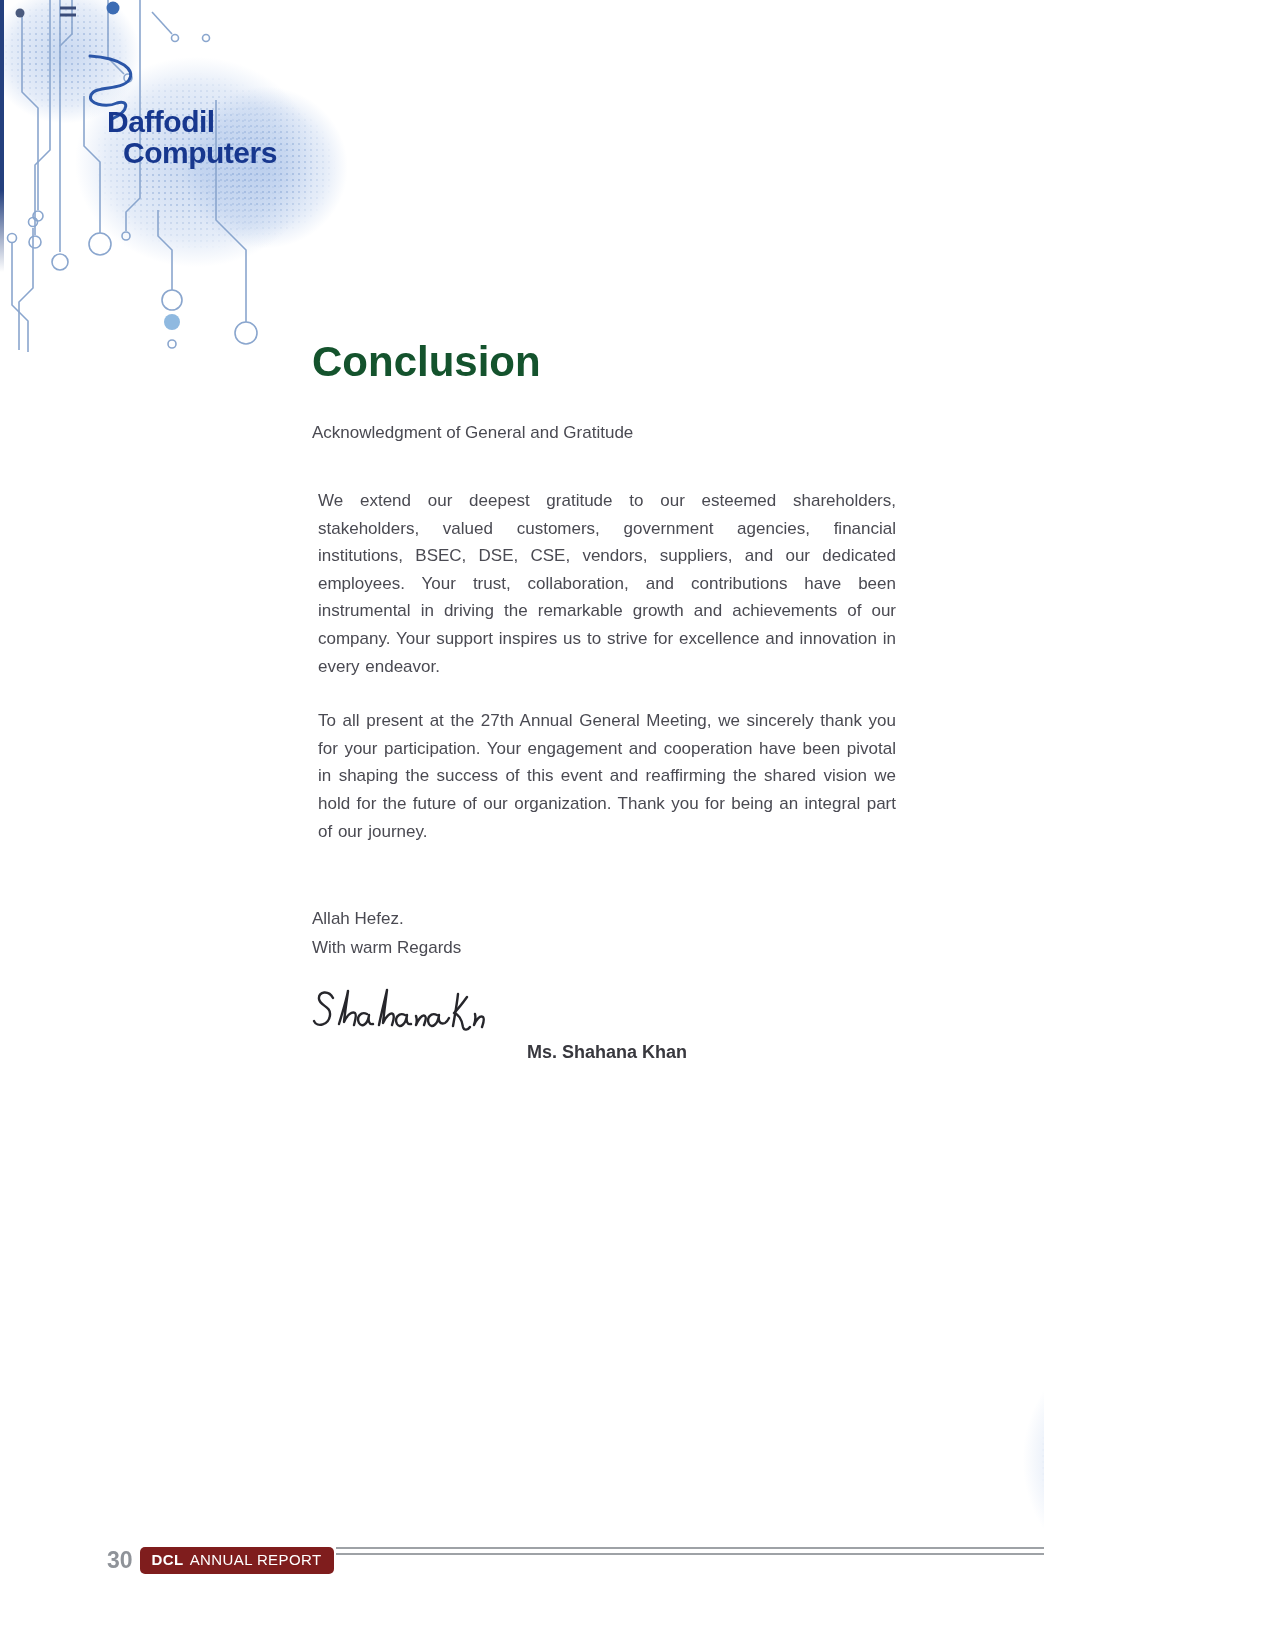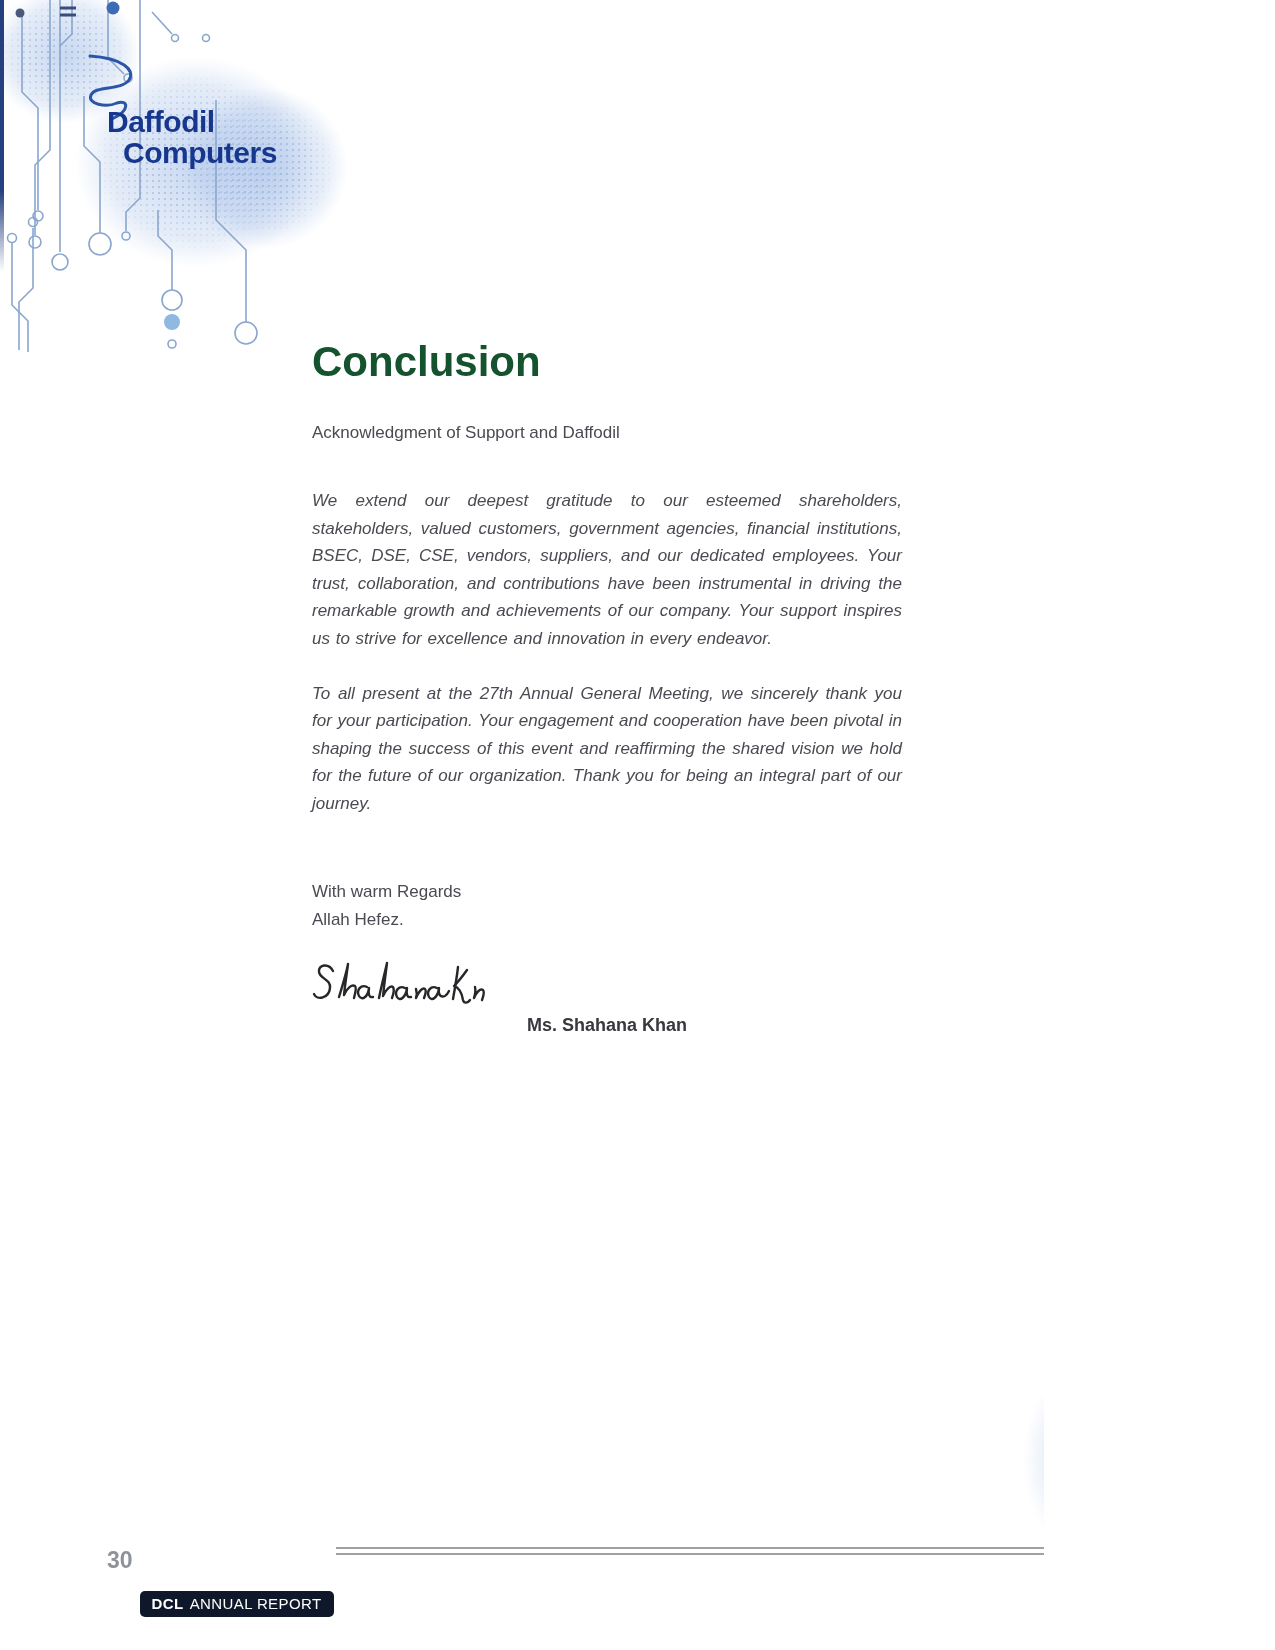--- a/index.html
+++ b/index.html
@@ -39,40 +39,39 @@
   .logo-line2 { margin-left:16px; }
 
   
   .main { position:absolute; left:312px; top:338px; width:590px; color:#4A4A52; }
   .title {
     margin:0; font-size:42px; line-height:48px; font-weight:bold;
     color:#14532d; letter-spacing:0px;
   }
   .subtitle { margin-top:35px; font-size:17px; line-height:24px; }
   p.body {
-    margin:0; margin-top:42px; font-size:17px; line-height:27.6px;
-    text-align:justify; word-spacing:1px;font-style:italic;
+    margin:6px; margin-top:42px; font-size:17px; line-height:27.6px;
+    text-align:justify; word-spacing:1px;
   }
   p.body + p.body { margin-top:27px; }
   .signoff { margin-top:60px; font-size:17px; line-height:28.5px; }
   .signature-wrap { margin-top:22px; height:52px; }
   .sig-name { font-size:18px; font-weight:bold; color:#38383E; margin-top:4px; line-height:24px;text-align:center; }
   .sig-title { font-size:17px; margin-top:6px; line-height:24px; }
 
   
   .footer {
     position:absolute; left:107px; top:1547px; width:973px;
     display:flex; 
   }
   .page-num { font-size:23px; font-weight:bold; color:#8F9399; margin-right:7px; }
   .badge {
-    background:#0f172a; color:#ffffff; font-size:15px; line-height:15px;
+    background:#7f1d1d; color:#ffffff; font-size:15px; line-height:15px;
     padding:5px 12px 6px 12px; border-radius:5px; white-space:nowrap;
     letter-spacing:0.4px;
-    margin-top:44px;
   }
   .badge .b { font-weight:bold; margin-right:6px; }
   .rule {
     flex:1; height:4px; margin-left:2px;
     border-top:2px solid #9EA2A6; border-bottom:2px solid #9EA2A6;
   }
 </style>
 </head>
 <body>
 
@@ -126,28 +125,28 @@
     <path d="M90,56 C122,58 136,70 129,80 C121,91 96,85 91,95 C87,104 106,108 117,103 C128,99 131,110 112,119" fill="none" stroke="#2B56A8" stroke-width="3" stroke-linecap="round"></path>
   </svg>
 
   <div class="logo-block">
     <div class="logo-line">Daffodil</div>
     <div class="logo-line logo-line2">Computers</div>
   </div>
 
   <div class="main">
     <h1 class="title">Conclusion</h1>
-    <div class="subtitle">Acknowledgment of Support and Daffodil</div>
+    <div class="subtitle">Acknowledgment of General and Gratitude</div>
 
     <p class="body">We extend our deepest gratitude to our esteemed shareholders, stakeholders, valued customers, government agencies, financial institutions, BSEC, DSE, CSE, vendors, suppliers, and our dedicated employees. Your trust, collaboration, and contributions have been instrumental in driving the remarkable growth and achievements of our company. Your support inspires us to strive for excellence and innovation in every endeavor.</p>
     <p class="body">To all present at the 27th Annual General Meeting, we sincerely thank you for your participation. Your engagement and cooperation have been pivotal in shaping the success of this event and reaffirming the shared vision we hold for the future of our organization. Thank you for being an integral part of our journey.</p>
 
     <div class="signoff">
+      <div>Allah Hefez.</div>
       <div>With warm Regards</div>
-      <div>Allah Hefez.</div>
     </div>
 
     <div class="signature-wrap">
       <svg width="175" height="52" viewBox="0 0 175 52" role="img" aria-label="Shahana Khan">
         <g fill="none" stroke="#26262B" stroke-width="2.4" stroke-linecap="round" stroke-linejoin="round">
           <path d="M21,14 C17,6 6,7 7,15 C8,22 19,22 18,31 C17,41 5,44 2,37"></path>
           <path d="M27,40 C31,27 35,13 36,7 C35,15 33,28 32,38 C35,31 40,27 43,29 C45,31 43,37 42,41"></path>
           <path d="M55,30 C49,27 44,33 47,39 C50,44 56,40 57,31 C56,37 57,41 61,40"></path>
           <path d="M67,41 C70,26 74,11 75,6 C74,14 72,29 71,39 C74,32 79,28 81,30 C83,33 81,38 80,41"></path>
           <path d="M93,31 C87,28 82,34 85,40 C88,45 94,40 95,31 C94,37 95,41 99,40"></path>

